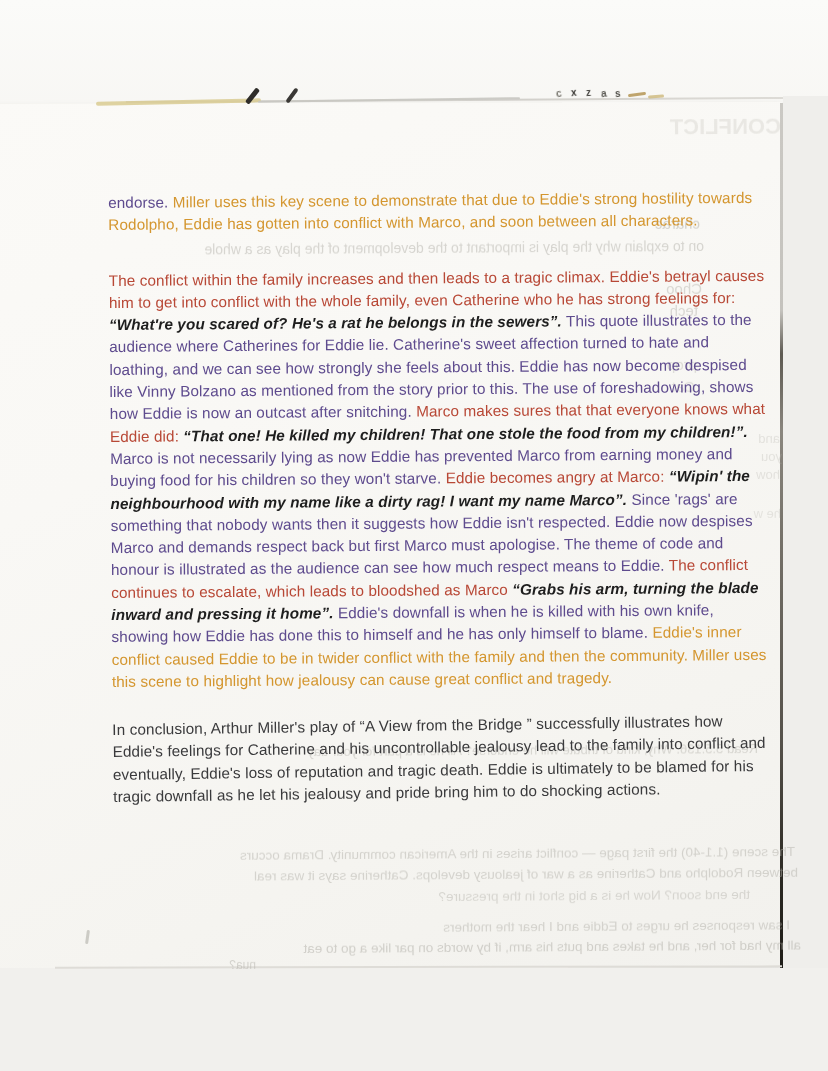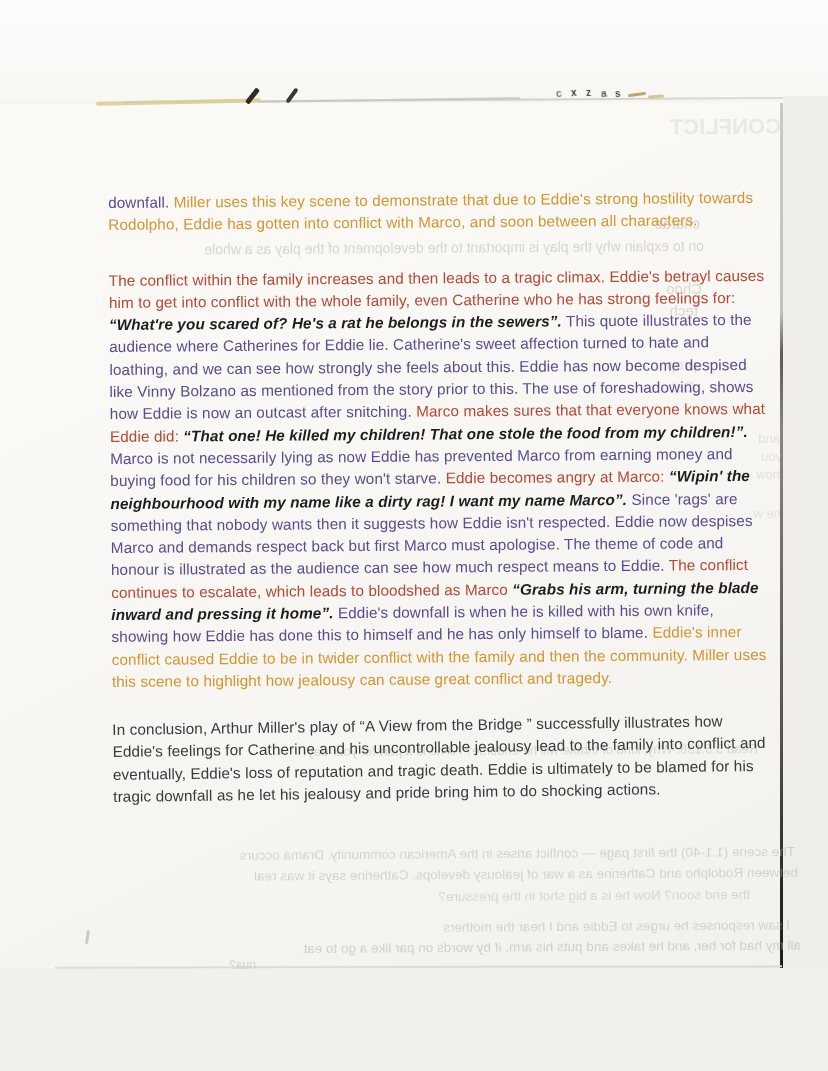--- a/index.html
+++ b/index.html
@@ -86,17 +86,17 @@
       <div class="stroke" style="left: 648px; top: 95px; width: 16px; height: 2.5px; background: rgb(205, 184, 122); opacity: 0.8; transform: rotate(-4deg);"></div>
       <div class="stroke" style="left: 86px; top: 930px; width: 3px; height: 14px; background: rgb(194, 192, 186); opacity: 0.8; transform: rotate(8deg);"></div>
       <div class="glyph" style="left: 556px; top: 88px; font-size: 10px; color: rgb(118, 116, 108); transform: rotate(-12deg);">c</div>
       <div class="glyph" style="left: 571px; top: 87px; font-size: 10px; color: rgb(60, 58, 54); transform: rotate(-6deg);">x</div>
       <div class="glyph" style="left: 586px; top: 87px; font-size: 10px; color: rgb(74, 72, 68); transform: rotate(-4deg);">z</div>
       <div class="glyph" style="left: 601px; top: 88px; font-size: 10px; color: rgb(91, 89, 83); transform: rotate(-8deg);">a</div>
       <div class="glyph" style="left: 615px; top: 88px; font-size: 10px; color: rgb(81, 79, 73); transform: rotate(-5deg);">s</div>
     </div>
 
   <div class="content" id="essay">
-      <p class="p1"><span class="run-purple">downfall. </span><span class="run-orange">Miller uses this key scene to demonstrate that due to Eddie's strong hostility towards Rodolpho, Eddie has gotten into conflict with Marco, and soon between all characters.</span></p>
+      <p class="p1"><span class="run-purple">endorse. </span><span class="run-orange">Miller uses this key scene to demonstrate that due to Eddie's strong hostility towards Rodolpho, Eddie has gotten into conflict with Marco, and soon between all characters.</span></p>
       <p class="p2"><span class="run-red">The conflict within the family increases and then leads to a tragic climax. Eddie's betrayl causes him to get into conflict with the whole family, even Catherine who he has strong feelings for: </span><span class="run-quote">“What're you scared of? He's a rat he belongs in the sewers”.</span><span class="run-purple">  This quote illustrates to the audience where Catherines for Eddie lie. Catherine's sweet affection turned to hate and loathing, and we can see how strongly she feels about this. Eddie has now become despised like Vinny Bolzano as mentioned from the story prior to this. The use of foreshadowing, shows how Eddie is now an outcast after snitching. </span><span class="run-red">Marco makes sures that that everyone knows what Eddie did: </span><span class="run-quote">“That one! He killed my children! That one stole the food from my children!”.</span><span class="run-purple"> Marco is not necessarily lying as now Eddie has prevented Marco from earning money and buying food for his children so they won't starve. </span><span class="run-red">Eddie becomes angry at Marco: </span><span class="run-quote">“Wipin' the neighbourhood with my name like a dirty rag! I want my name Marco”.</span><span class="run-purple"> Since 'rags' are something that nobody wants then it suggests how Eddie isn't respected. Eddie now despises Marco and demands respect back but first Marco must apologise. The theme of code and honour is illustrated as the audience can see how much respect means to Eddie. </span><span class="run-red">The conflict continues to escalate, which leads to bloodshed as Marco </span><span class="run-quote">“Grabs his arm, turning the blade inward and pressing it home”.</span><span class="run-purple"> Eddie's downfall is when he is killed with his own knife, showing how Eddie has done this to himself and he has only himself to blame. </span><span class="run-orange">Eddie's inner conflict  caused Eddie to be in twider conflict with the family and then the community. Miller uses this scene to highlight how jealousy can cause great conflict and tragedy.</span></p>
       <p class="p3"><span class="run-black">In conclusion, Arthur Miller's play of “A View from the Bridge ” successfully illustrates how Eddie's feelings for Catherine and his uncontrollable jealousy lead to the family into conflict and eventually, Eddie's loss of reputation and tragic death. Eddie is ultimately to be blamed for his tragic downfall as he let his jealousy and pride bring him to do shocking actions.</span></p>
     </div>
 </div>
 
 </body></html>

